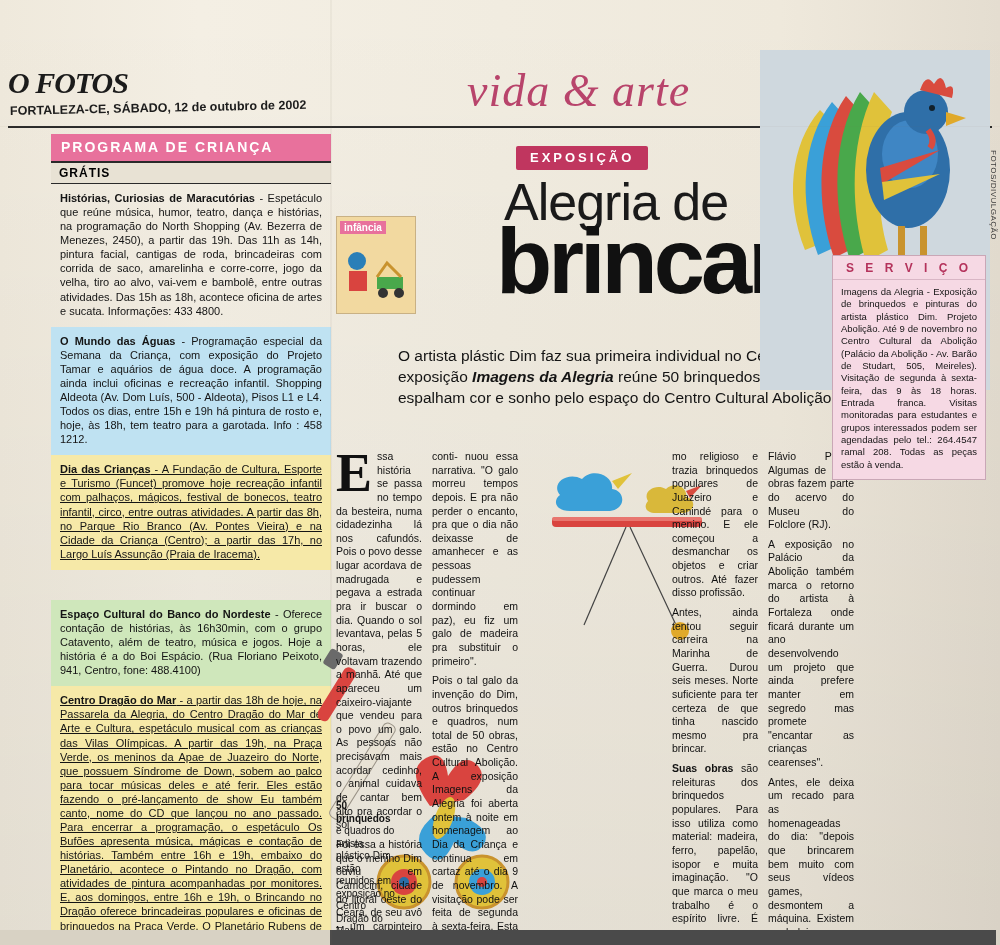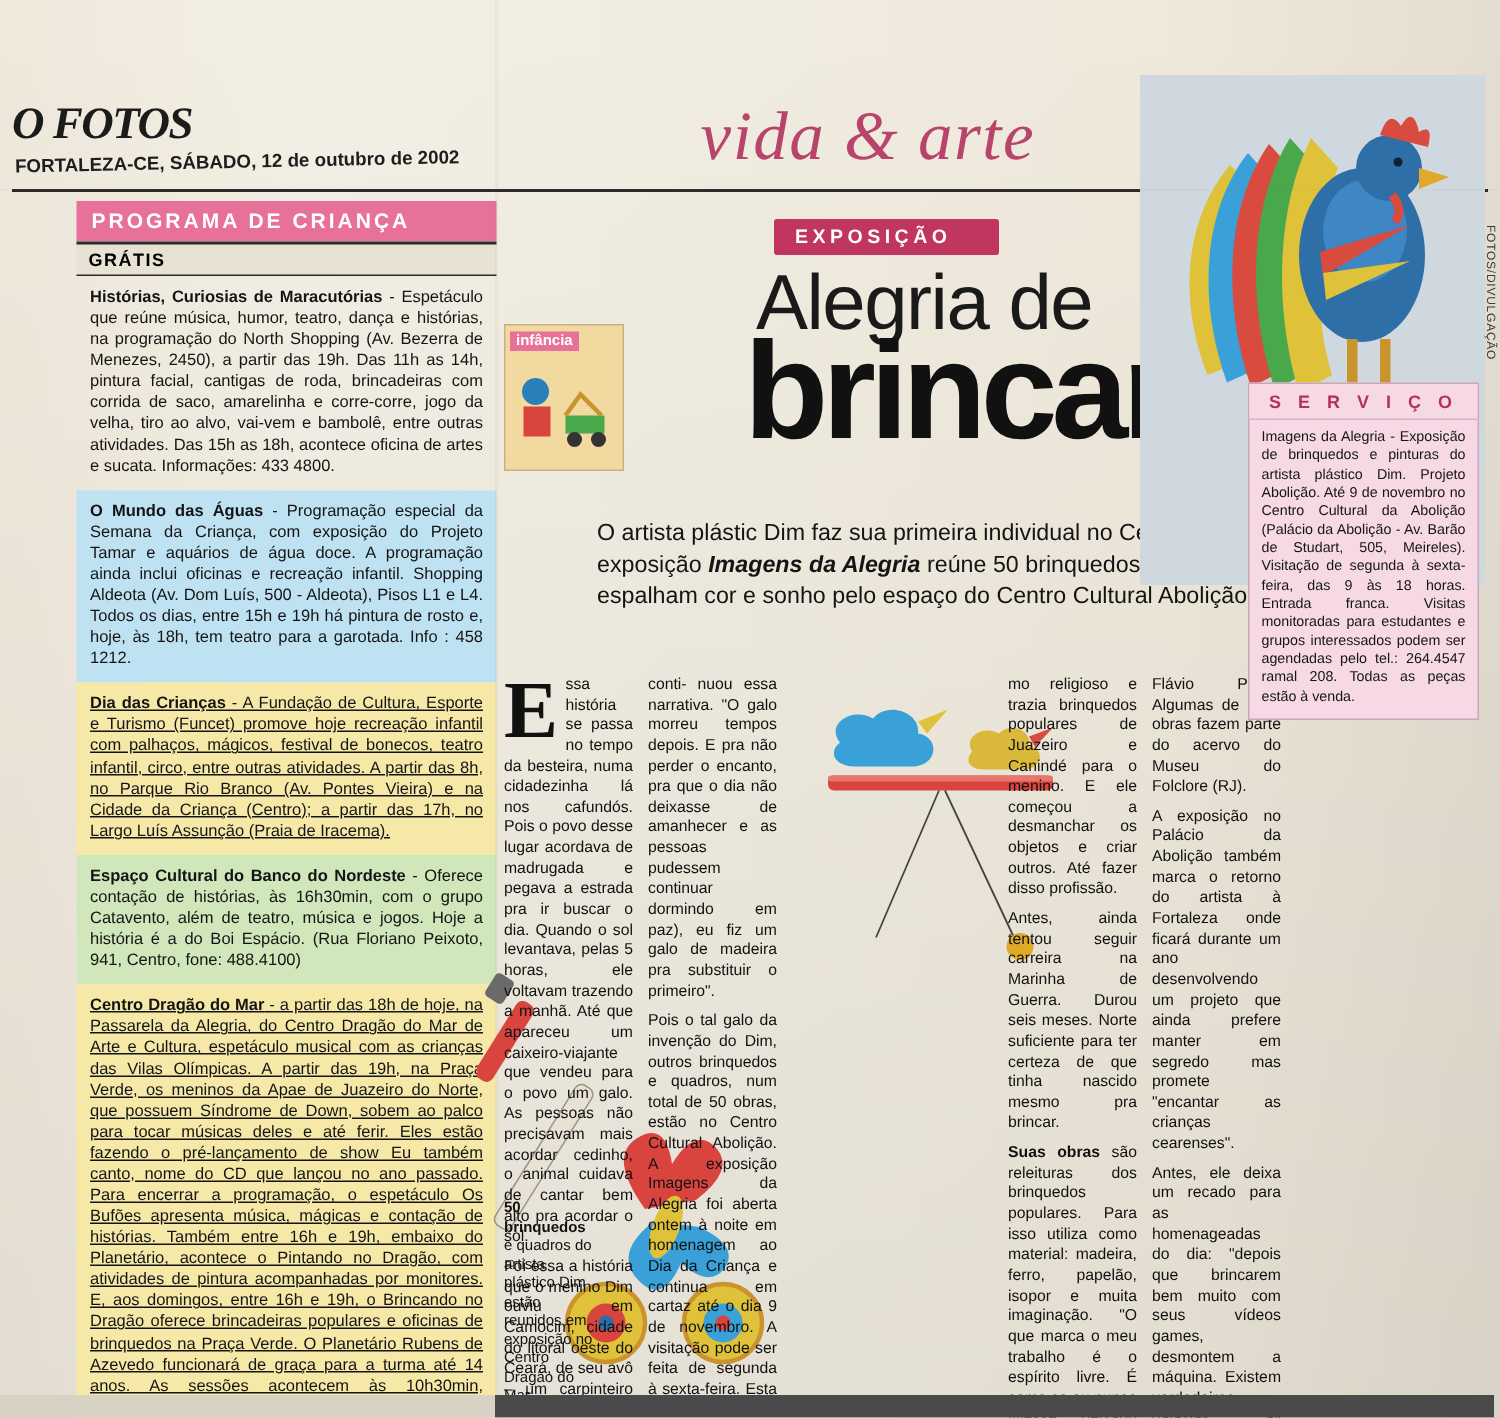--- a/index.html
+++ b/index.html
@@ -49,29 +49,29 @@
   }
   .subhead{
     background:#e8e2d4;border-top:2px solid #2a2a2a;border-bottom:1px solid #2a2a2a;
     font-size:12px;font-weight:bold;padding:3px 8px;letter-spacing:1px;
   }
   .band{padding:7px 9px 9px 9px;font-size:11px;line-height:1.28;color:#141414;text-align:justify;}
   .band b{font-weight:bold;}
   .b-blue{background:#bfe2f2;}
   .b-yellow{background:#f6e9a8;text-decoration:underline;}
   .b-pink{background:#f4b9ce;}
-  .b-green{background:#cfe7bb;}
+  .b-green{background:#cfe7bb;margin-top:30px;}
   .b-plain{background:transparent;}
 
   
   #main{position:absolute;left:336px;top:134px;width:660px;}
   .expo-tag{
     position:absolute;left:180px;top:12px;
     background:#c0365f;color:#fff;font-size:13px;font-weight:bold;letter-spacing:3px;
-    padding:4px 32px 5px 14px;border-radius:2px;
+    padding:4px 14px 5px 14px;border-radius:2px;
   }
   .title1{
     position:absolute;left:168px;top:38px;
     font-family:"Liberation Sans",sans-serif;font-weight:normal;
     font-size:52px;color:#1a1a1a;letter-spacing:-1px;
   }
   .title2{
     position:absolute;left:160px;top:84px;
     font-family:"Liberation Sans",sans-serif;font-weight:bold;
     font-size:92px;color:#111;letter-spacing:-4px;line-height:.95;

